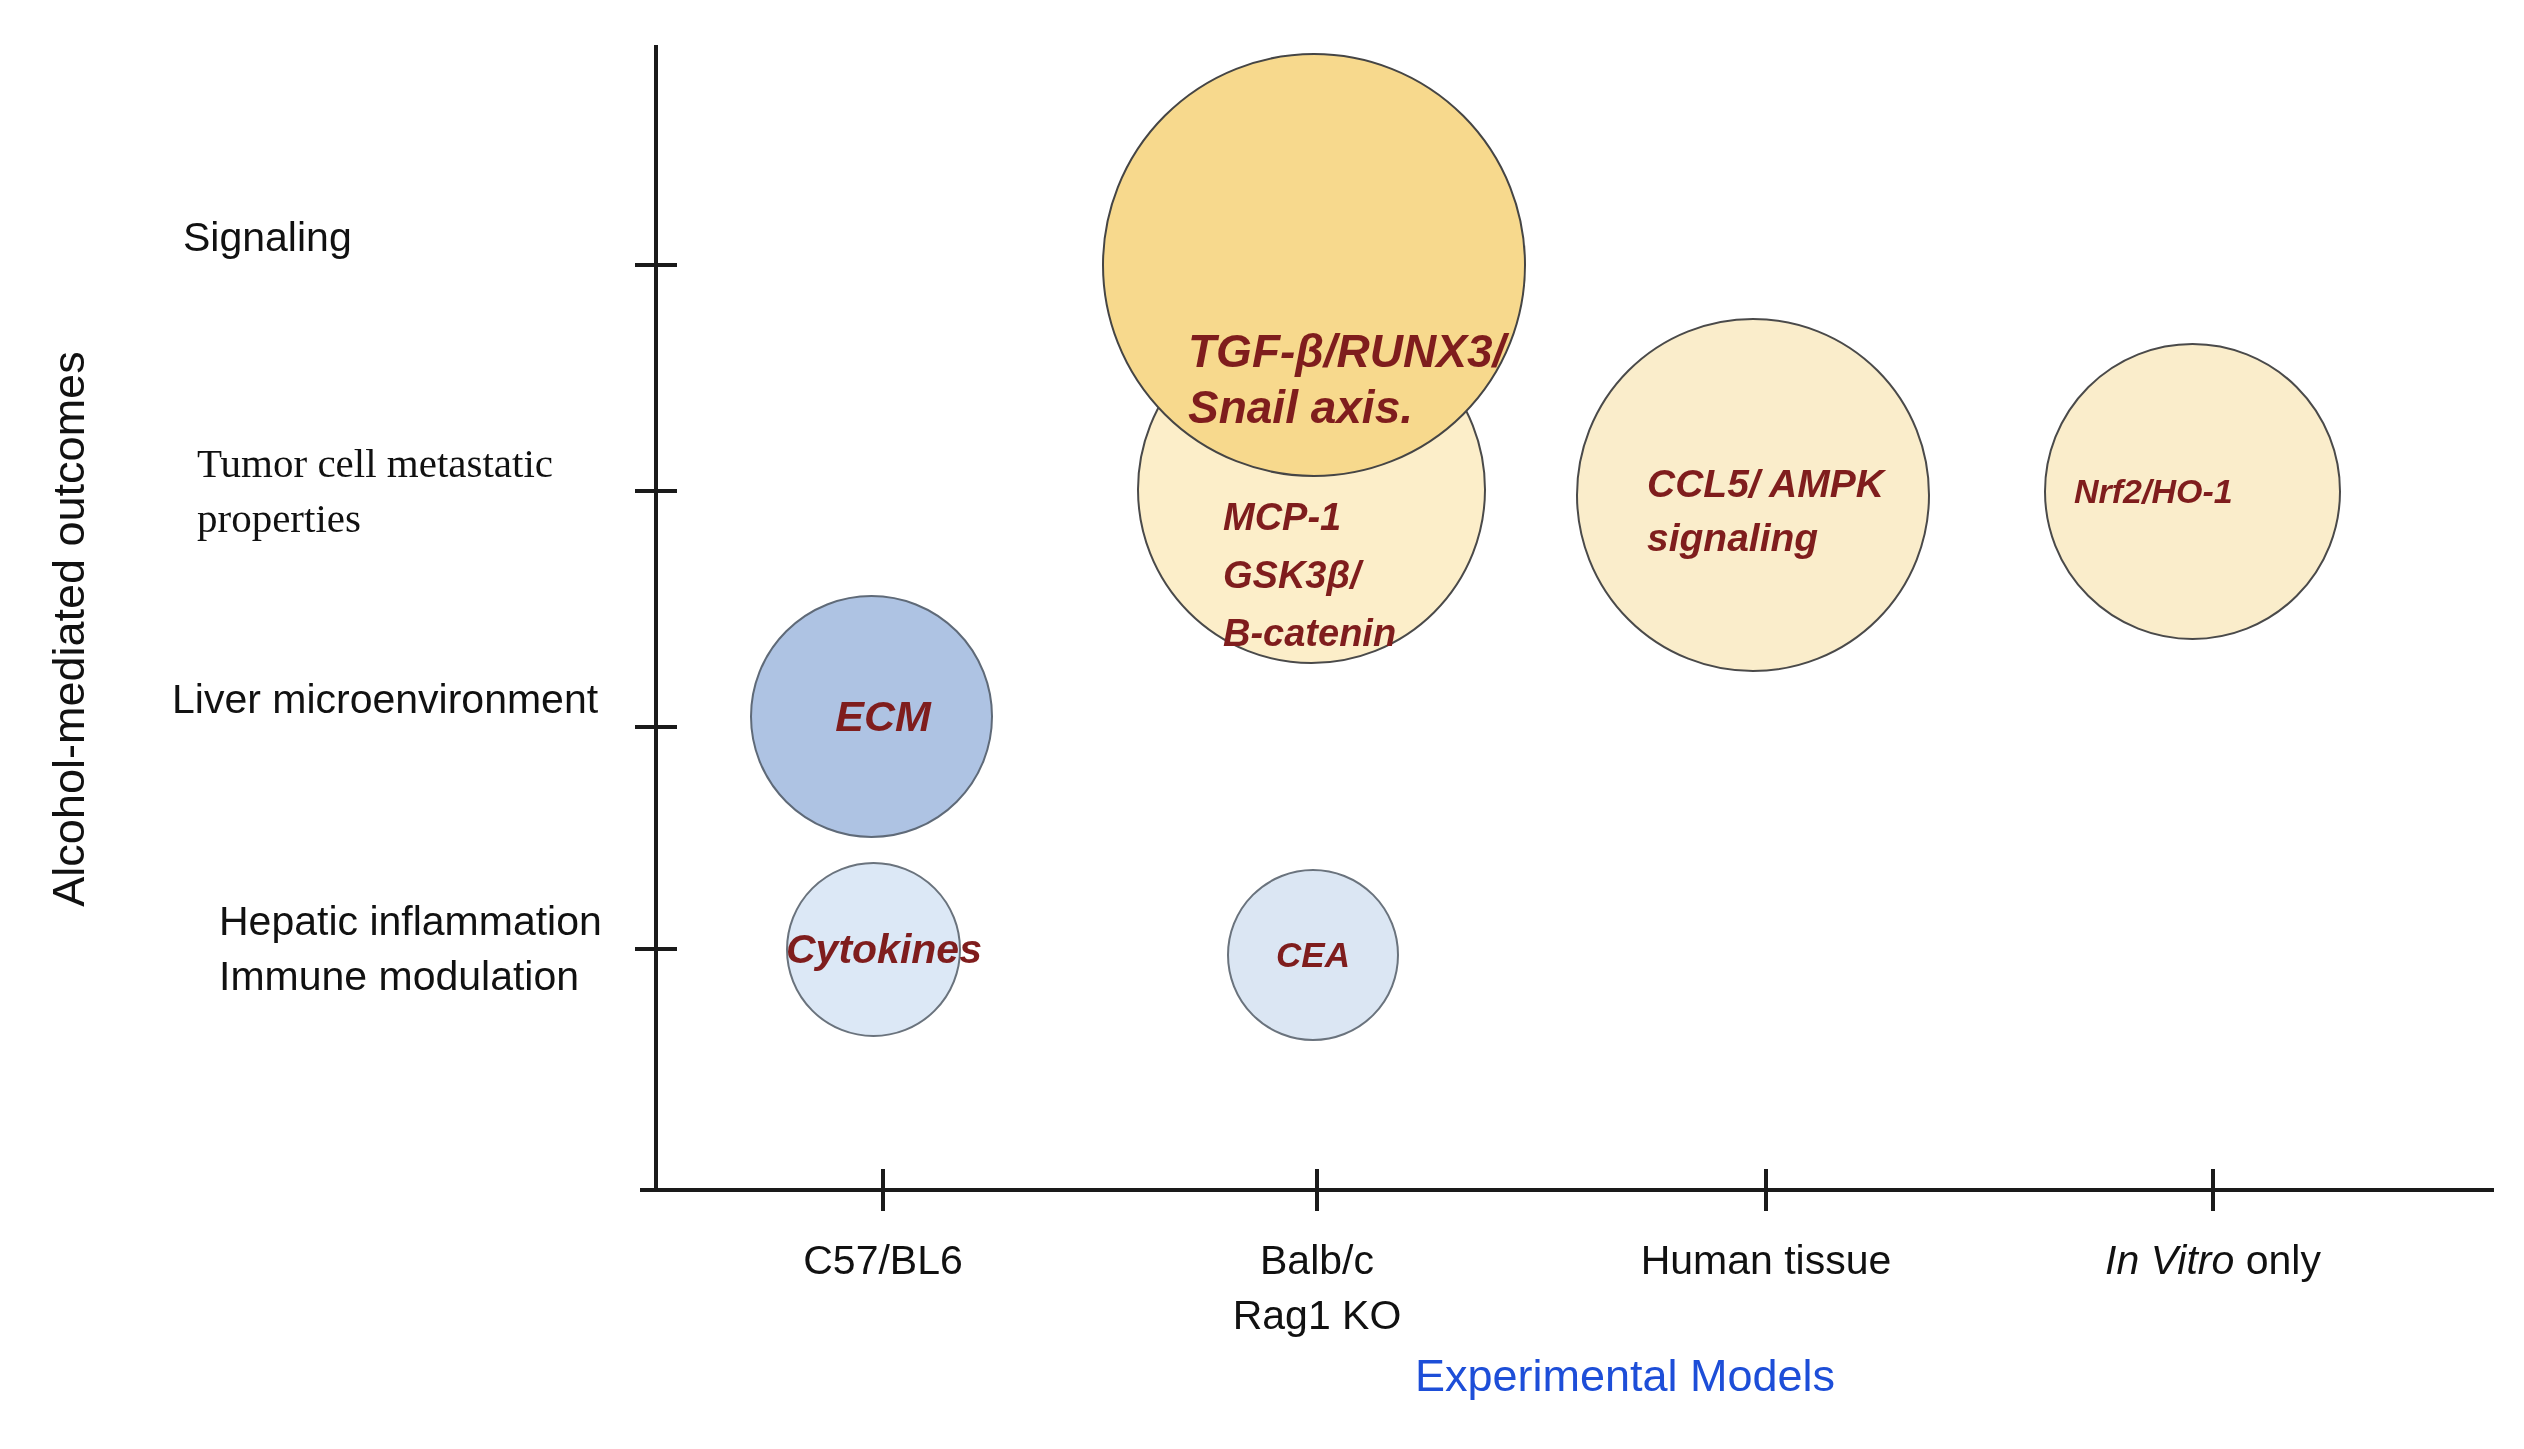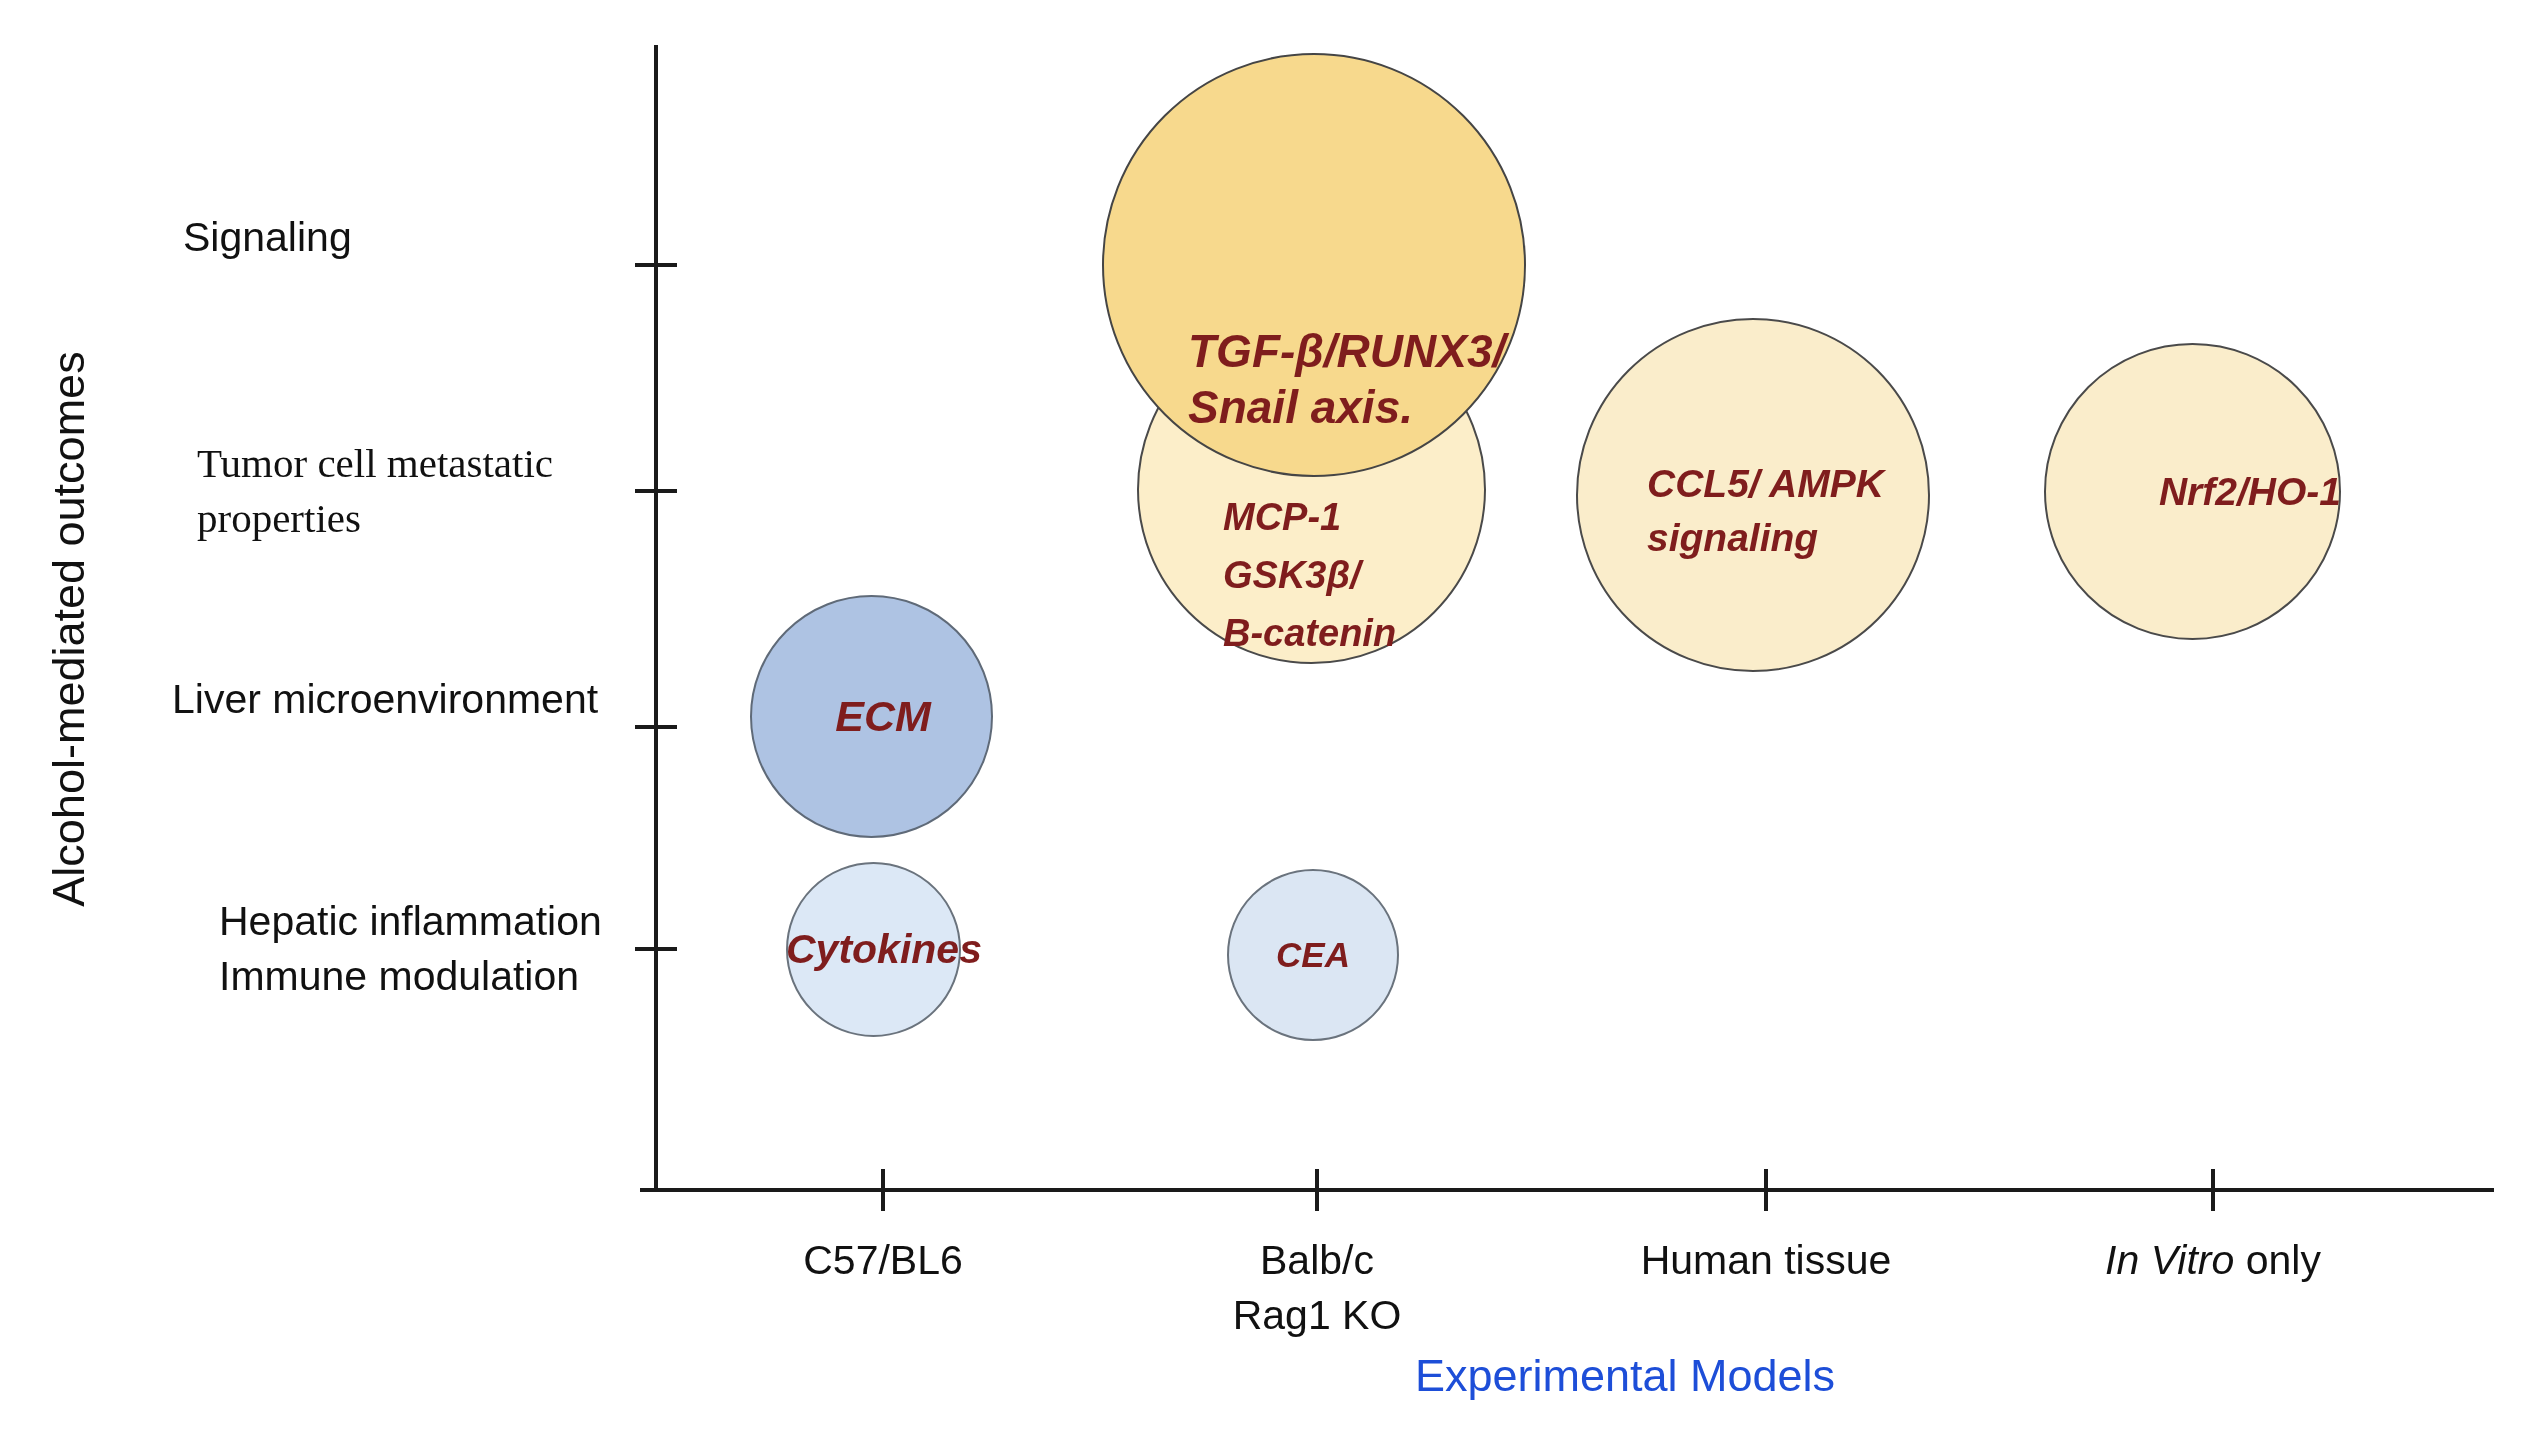--- a/index.html
+++ b/index.html
@@ -59,21 +59,21 @@
       <div class="bubble-label" style="font-size: 46px; line-height: 56px; left: 1188px; top: 323px; text-align: left;">
         <div class="bubble-line">TGF-β/RUNX3/</div>
         <div class="bubble-line">Snail axis.</div>
       </div>
       <div class="bubble" style="left: 1576px; top: 318px; width: 354px; height: 354px; background: rgb(250, 237, 203); border: 2.2px solid rgb(74, 74, 74);"></div>
       <div class="bubble-label" style="font-size: 39px; line-height: 54px; left: 1647px; top: 457px; text-align: left;">
         <div class="bubble-line">CCL5/ AMPK</div>
         <div class="bubble-line">signaling</div>
       </div>
       <div class="bubble" style="left: 2044px; top: 343px; width: 297px; height: 297px; background: rgb(250, 237, 203); border: 2.2px solid rgb(74, 74, 74);"></div>
-      <div class="bubble-label" style="font-size: 39px; line-height: 43px; left: 2044px; width: 297px; top: 470px; text-align: right;">
+      <div class="bubble-label" style="font-size: 34px; line-height: 43px; left: 2044px; width: 297px; top: 470px; text-align: left; padding-left: 30px;">
         <div class="bubble-line">Nrf2/HO-1</div>
       </div>
       <div class="bubble" style="left: 750px; top: 595px; width: 243px; height: 243px; background: rgb(174, 195, 227); border: 2.2px solid rgb(95, 106, 120);"></div>
       <div class="bubble-label" style="font-size: 43px; line-height: 48px; left: 750px; width: 266px; top: 692px; text-align: center;">
         <div class="bubble-line">ECM</div>
       </div>
       <div class="bubble" style="left: 786px; top: 862px; width: 175px; height: 175px; background: rgb(220, 232, 246); border: 2.2px solid rgb(106, 115, 125);"></div>
       <div class="bubble-label" style="font-size: 41px; line-height: 41px; left: 786px; width: 175px; top: 929px; text-align: center;">
         <div class="bubble-line">Cytokines</div>
       </div>

